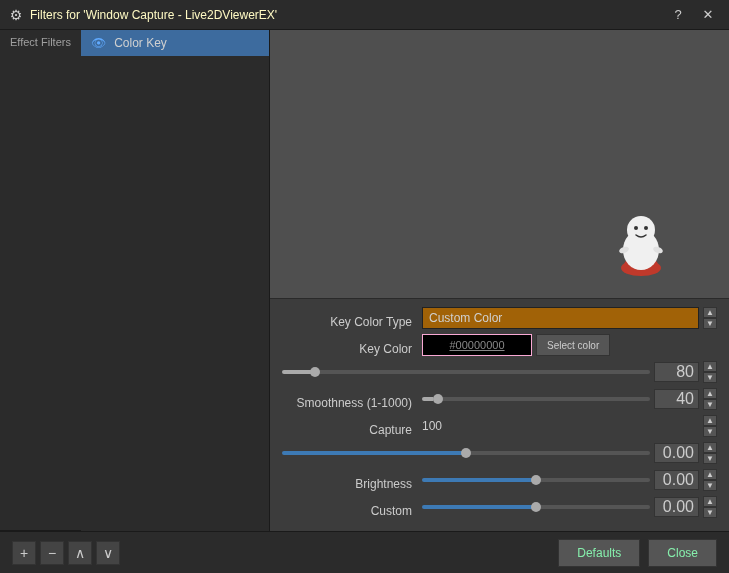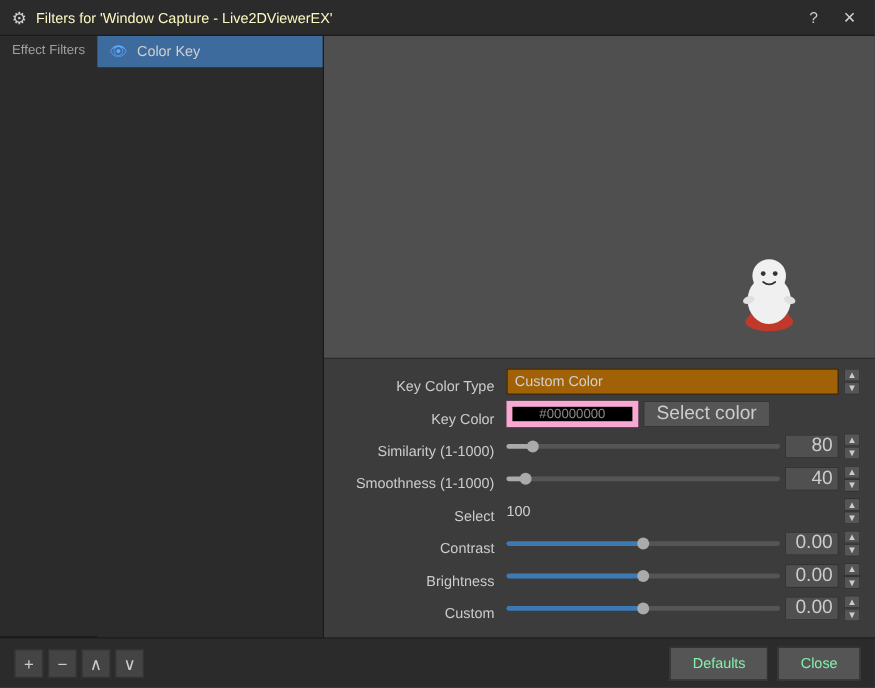--- a/index.html
+++ b/index.html
@@ -175,34 +175,35 @@
       padding: 0 6px;
       appearance: none;
       cursor: pointer;
     }
 
     
     .color-box {
       width: 110px;
       height: 22px;
       background: #000;
-      border: 5px solid #f9a8d4;
+      border: 1px solid #f9a8d4;
       display: flex;
       align-items: center;
       justify-content: center;
       font-size: 11px;
       color: #888;
+      text-decoration: underline;
     }
     .select-color-btn {
       height: 22px;
       padding: 0 10px;
       background: #555;
       border: 1px solid #333;
       color: #ccc;
-      font-size: 16px;
+      font-size: 10px;
       cursor: pointer;
     }
 
     
     .slider-container {
       display: flex;
       align-items: center;
       flex: 1;
       gap: 6px;
     }
@@ -380,21 +381,20 @@
         <div class="control-label">Key Color</div>
         <div class="control-value-area">
           <div class="color-box">
             <span>#00000000</span>
           </div>
           <button class="select-color-btn">Select color</button>
         </div>
       </div>
 
       <div class="control-row">
-        <div class="control-label">Similarity (1-1000)</div>
         <div class="control-value-area">
           <div class="slider-container">
             <input type="range" class="slider" min="1" max="1000" value="80" style="background: linear-gradient(to right, rgb(170, 170, 170) 8%, rgb(85, 85, 85) 8%);">
           </div>
           <div class="slider-num">80</div>
           <div class="spin-arrows">
             <div class="spin-arrow">▲</div>
             <div class="spin-arrow">▼</div>
           </div>
         </div>
@@ -408,33 +408,32 @@
           </div>
           <div class="slider-num">40</div>
           <div class="spin-arrows">
             <div class="spin-arrow">▲</div>
             <div class="spin-arrow">▼</div>
           </div>
         </div>
       </div>
 
       <div class="control-row opacity-row">
-        <div class="control-label">Select</div>
+        <div class="control-label">Capture</div>
         <div class="control-value-area">
           <span style="margin-right:4px;">100</span>
           <div style="flex:1"></div>
           <div class="spin-arrows">
             <div class="spin-arrow">▲</div>
             <div class="spin-arrow">▼</div>
           </div>
         </div>
       </div>
 
       <div class="control-row">
-        <div class="control-label">Contrast</div>
         <div class="control-value-area">
           <div class="slider-container">
             <input type="range" class="slider slider-blue" min="-1" max="1" step="0.01" value="0" style="background: linear-gradient(to right, rgb(61, 122, 181) 50%, rgb(85, 85, 85) 50%);">
           </div>
           <div class="slider-num">0.00</div>
           <div class="spin-arrows">
             <div class="spin-arrow">▲</div>
             <div class="spin-arrow">▼</div>
           </div>
         </div>

